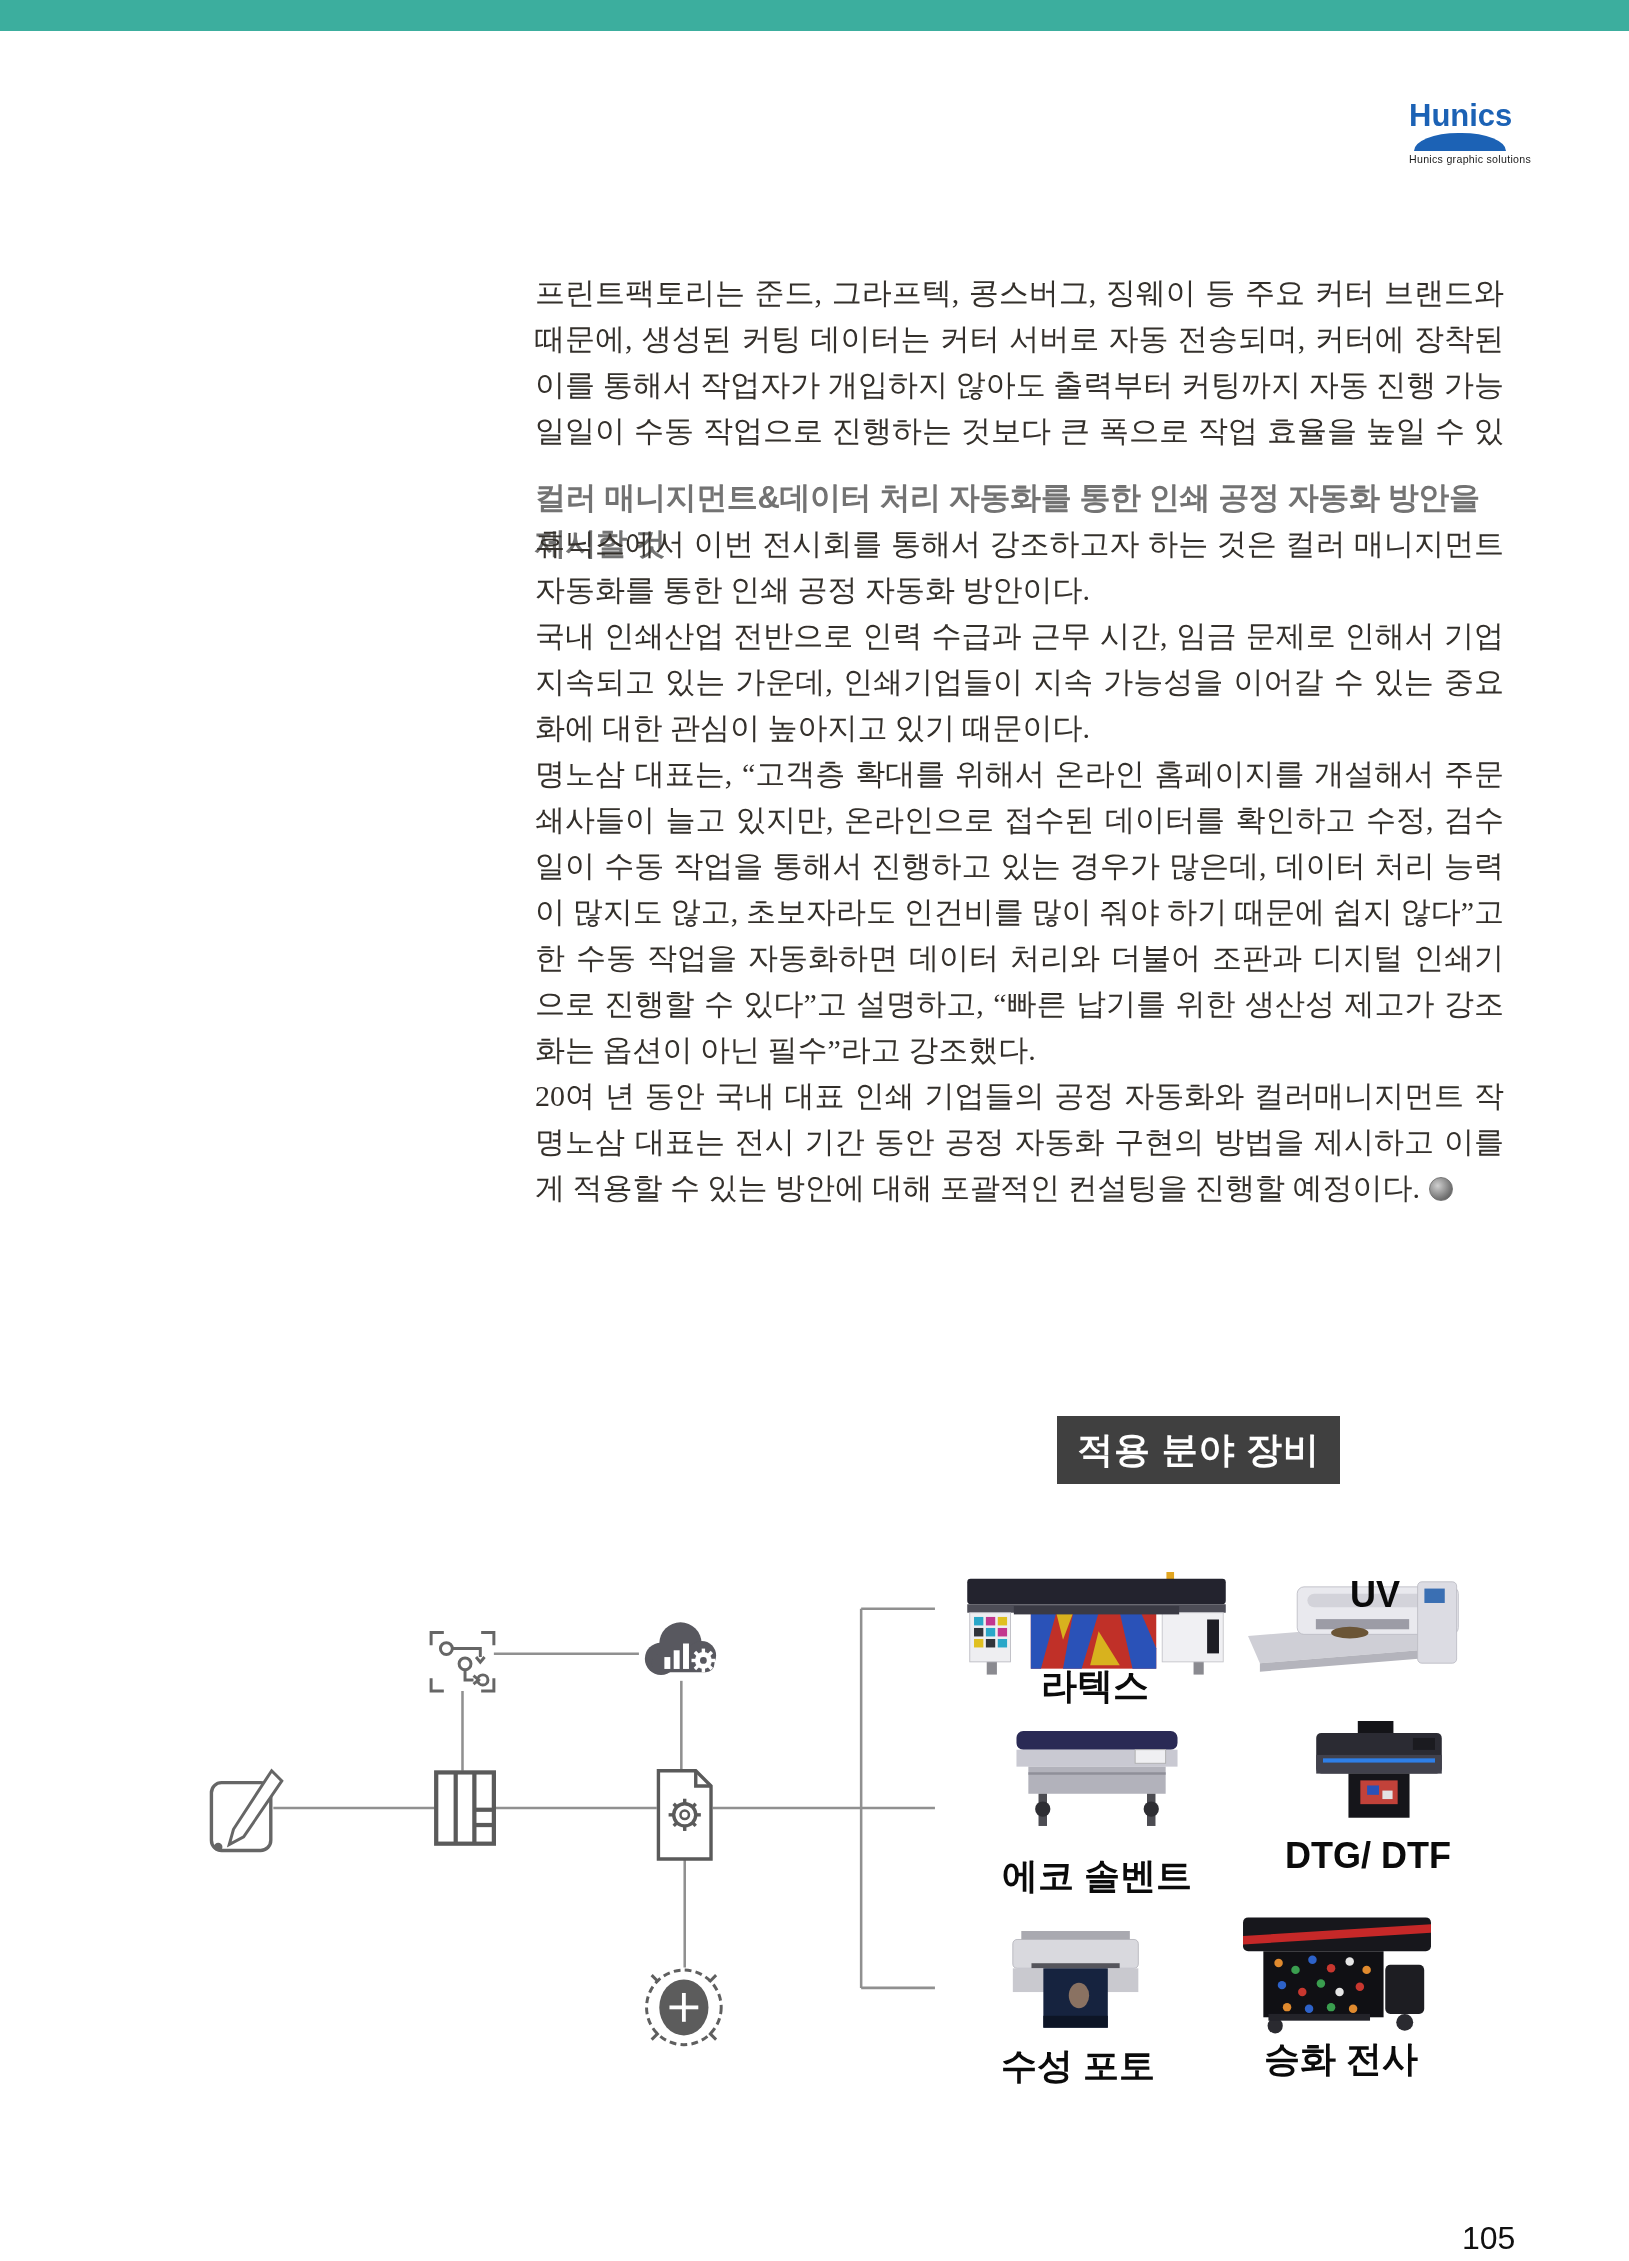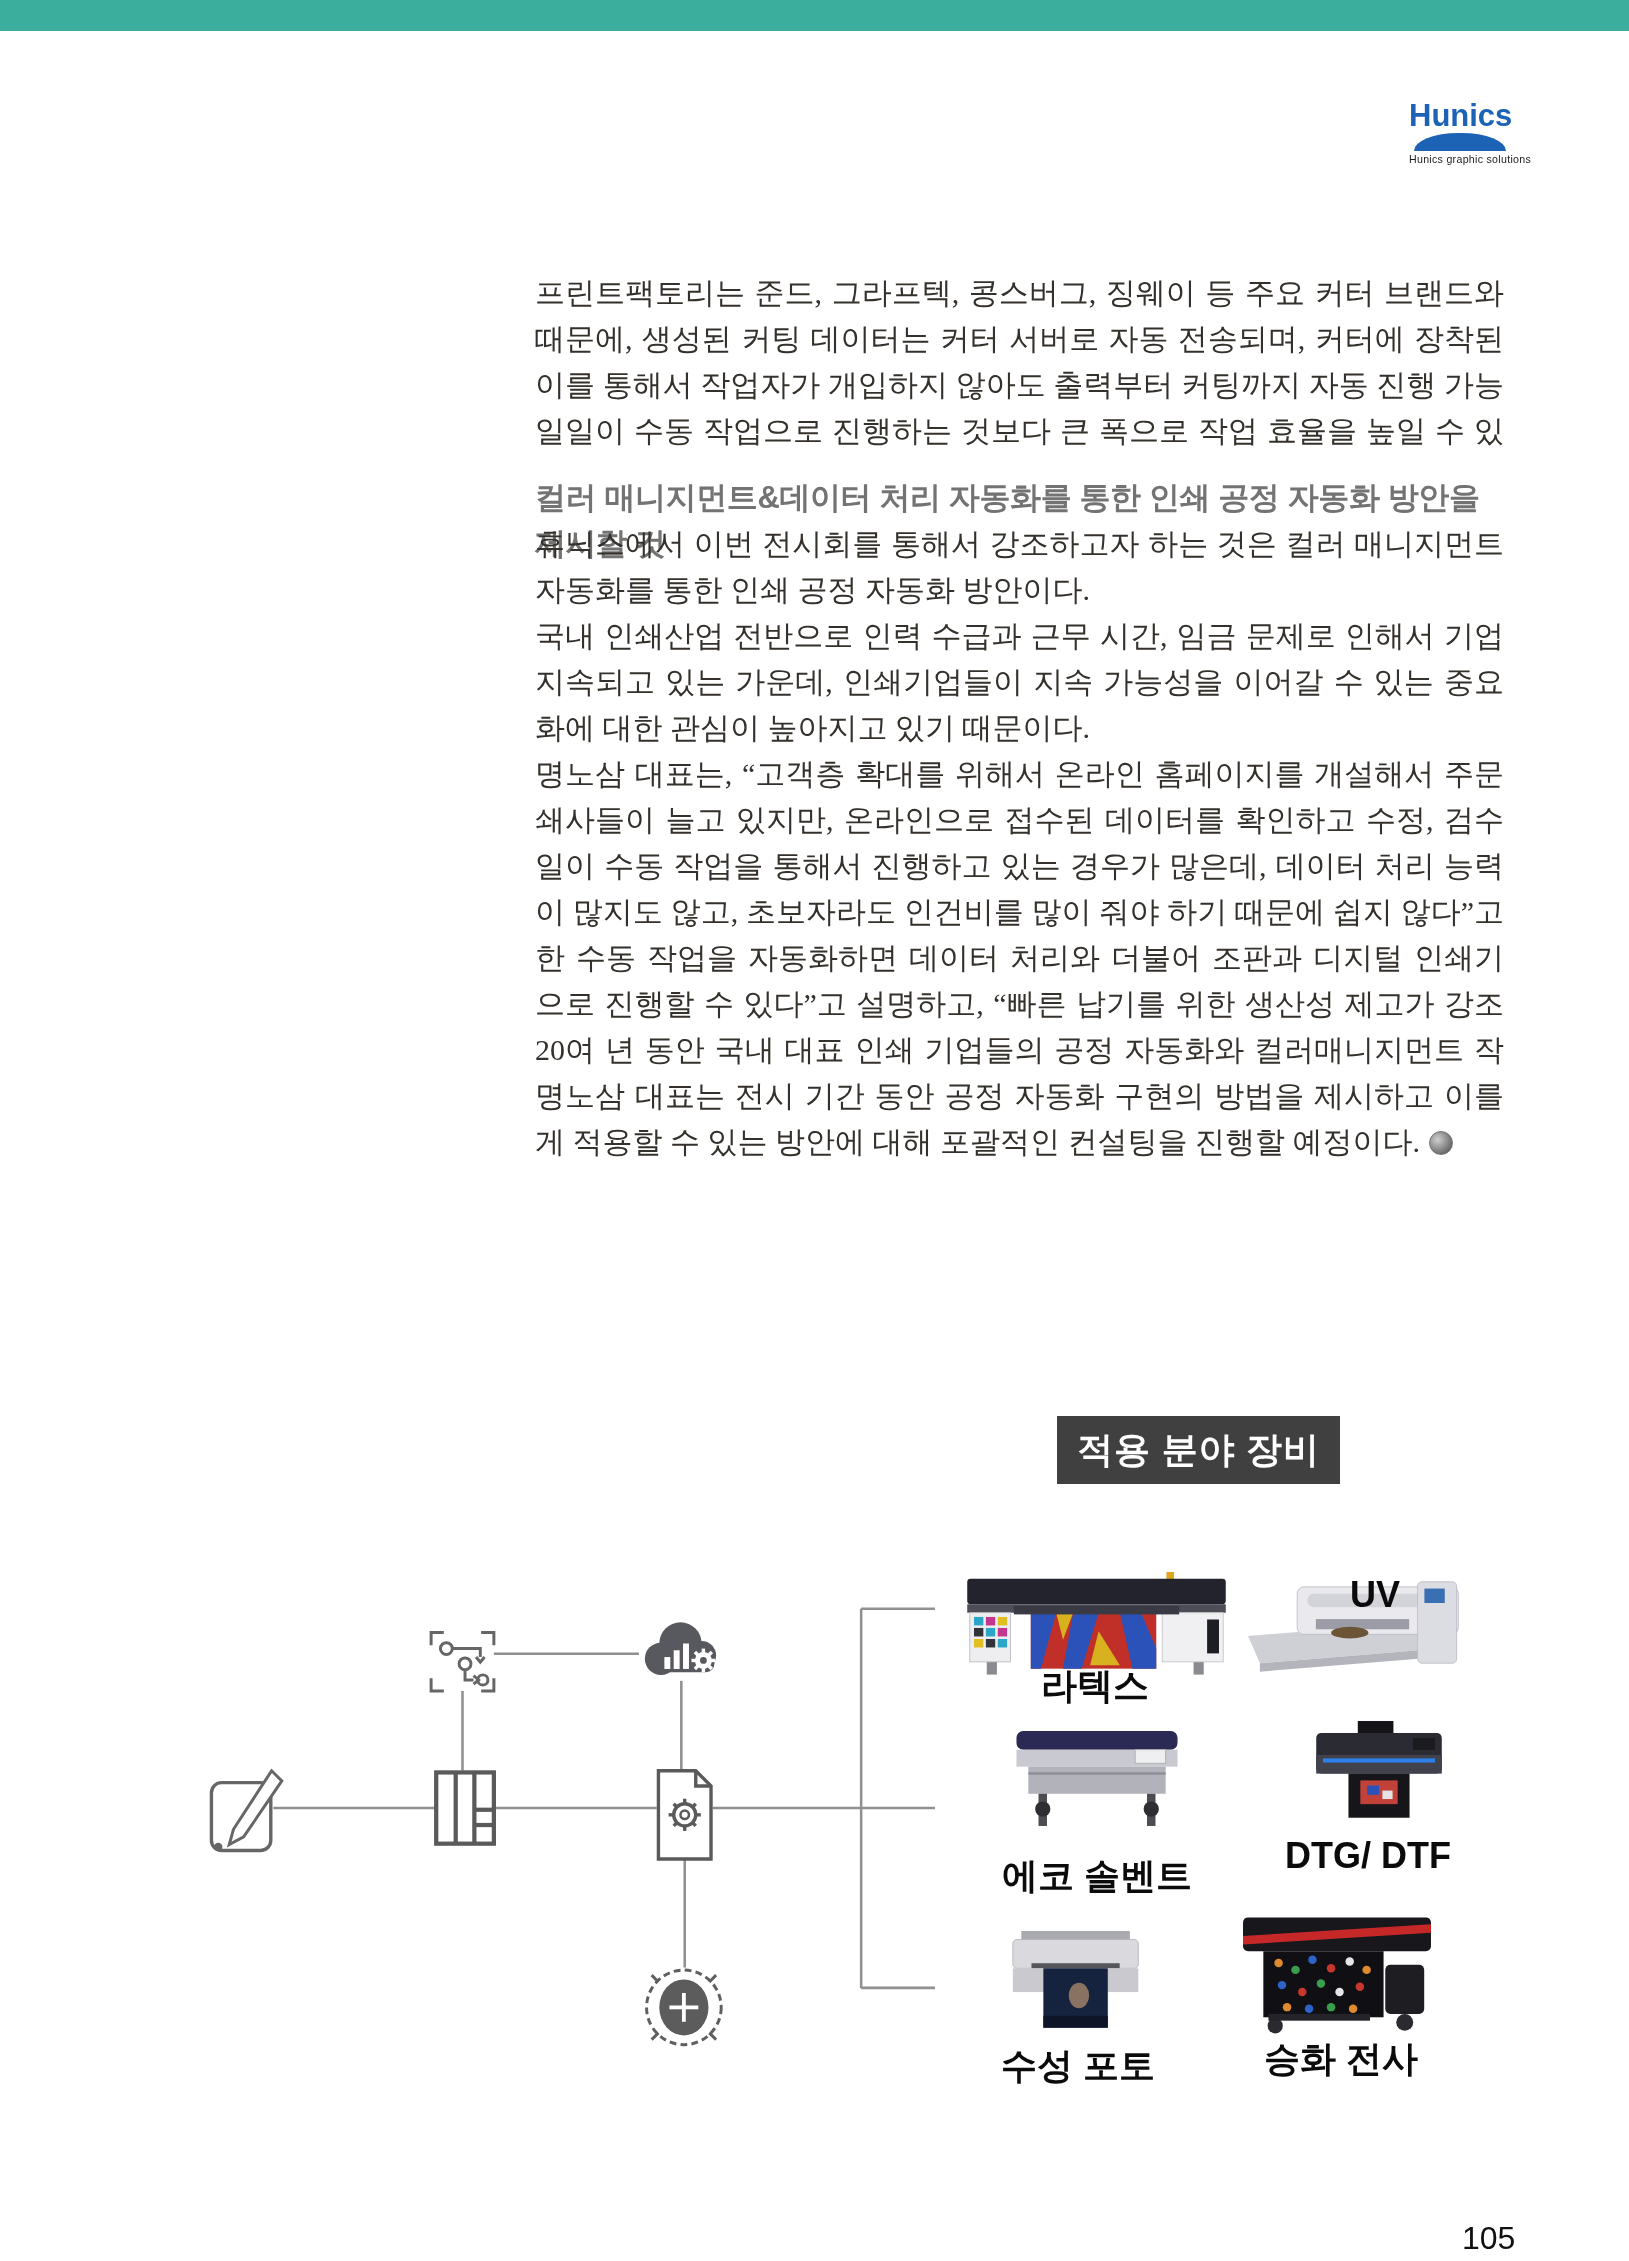--- a/index.html
+++ b/index.html
@@ -64,20 +64,21 @@
         <div class="line end">자동화를 통한 인쇄 공정 자동화 방안이다.</div>
         <div class="line">국내 인쇄산업 전반으로 인력 수급과 근무 시간, 임금 문제로 인해서 기업들의 어려움이</div>
         <div class="line">지속되고 있는 가운데, 인쇄기업들이 지속 가능성을 이어갈 수 있는 중요한 이슈로 자동</div>
         <div class="line end">화에 대한 관심이 높아지고 있기 때문이다.</div>
         <div class="line">명노삼 대표는, “고객층 확대를 위해서 온라인 홈페이지를 개설해서 주문을 받고 있는 인</div>
         <div class="line">쇄사들이 늘고 있지만, 온라인으로 접수된 데이터를 확인하고 수정, 검수하는 과정은 일</div>
         <div class="line">일이 수동 작업을 통해서 진행하고 있는 경우가 많은데, 데이터 처리 능력에 숙련된 인력</div>
         <div class="line">이 많지도 않고, 초보자라도 인건비를 많이 줘야 하기 때문에 쉽지 않다”고 하면서, “이러</div>
         <div class="line">한 수동 작업을 자동화하면 데이터 처리와 더불어 조판과 디지털 인쇄기 셋업까지 자동</div>
         <div class="line">으로 진행할 수 있다”고 설명하고, “빠른 납기를 위한 생산성 제고가 강조되는 요즘, 자동</div>
+        <div class="line end">화는 옵션이 아닌 필수”라고 강조했다.</div>
         <div class="line">20여 년 동안 국내 대표 인쇄 기업들의 공정 자동화와 컬러매니지먼트 작업을 진행했던</div>
         <div class="line">명노삼 대표는 전시 기간 동안 공정 자동화 구현의 방법을 제시하고 이를 자사 상황에 맞</div>
         <div class="line end">게 적용할 수 있는 방안에 대해 포괄적인 컨설팅을 진행할 예정이다.<span class="endmark"></span></div>
       </div>
   </div>
 
   <div class="eq-box">적용 분야 장비</div>
 
   <svg class="diagram-svg" width="764" height="475" viewBox="0 0 900 560">
     <g stroke="#909090" stroke-width="3">

